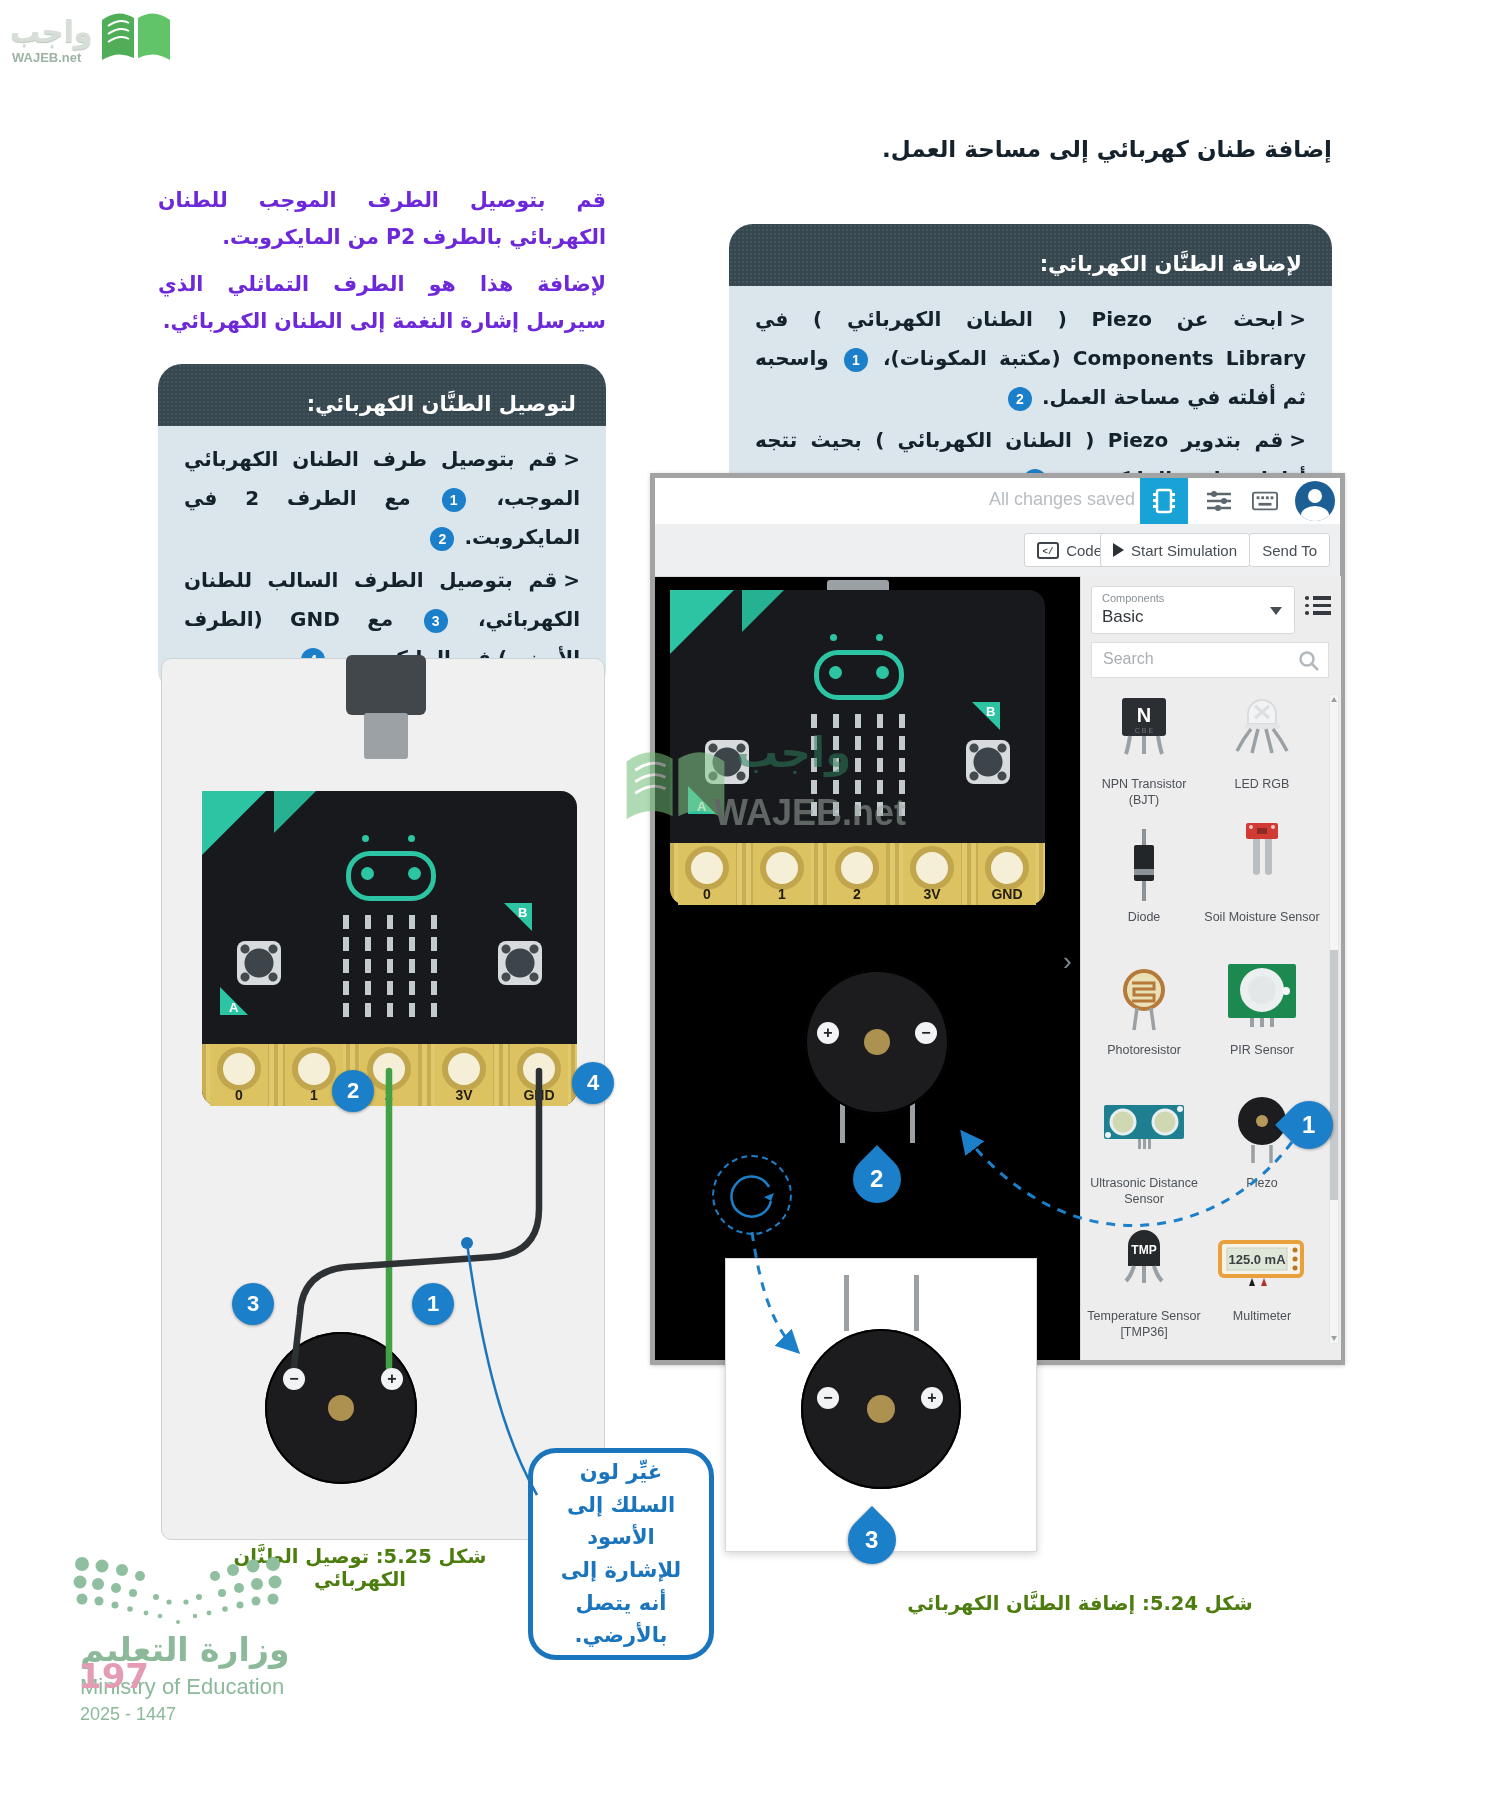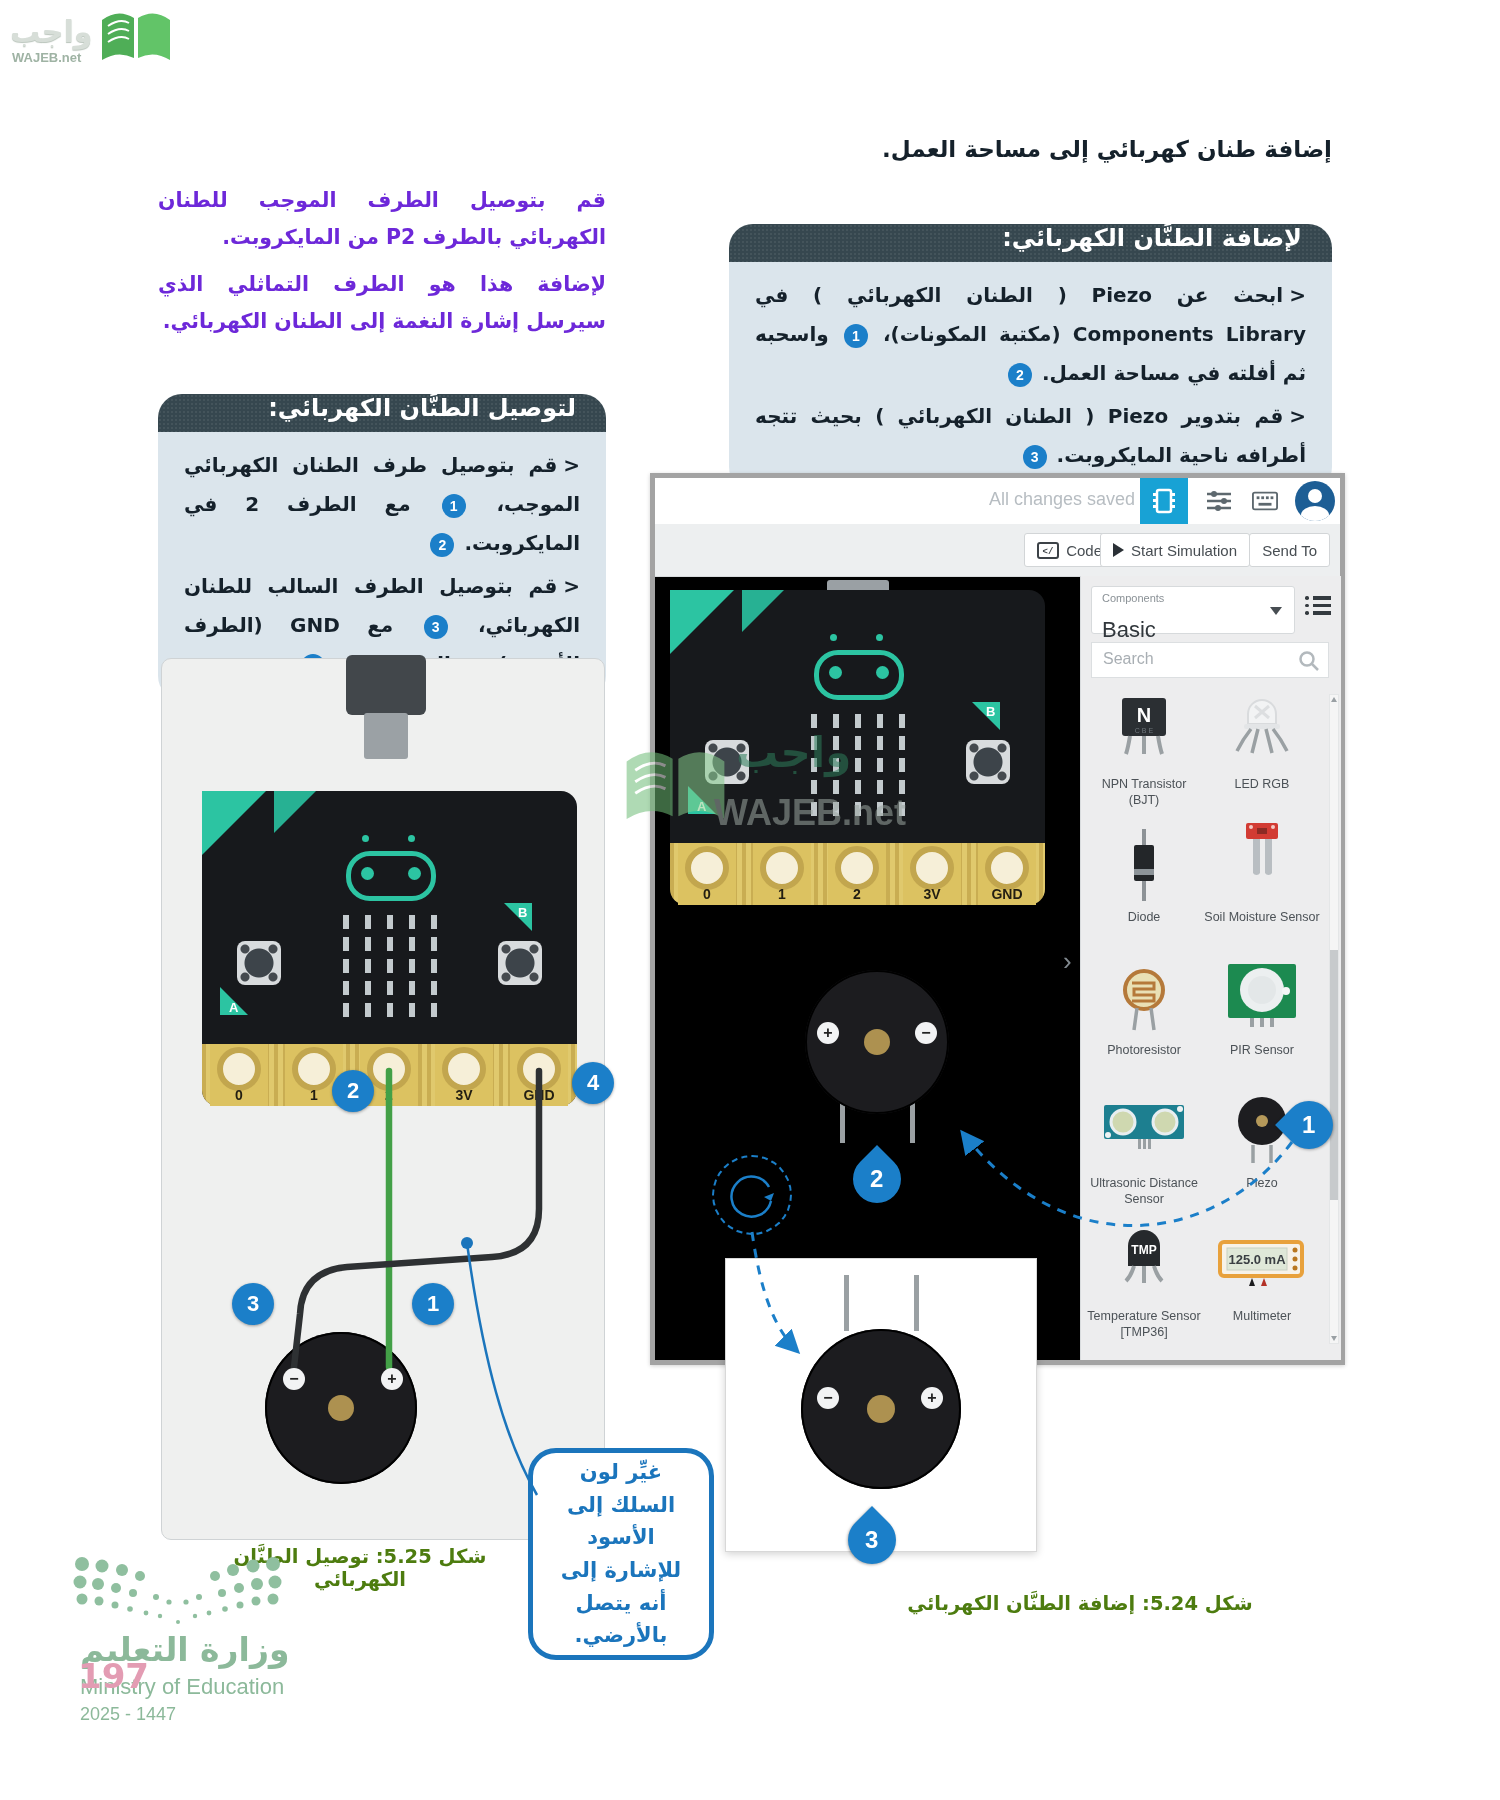--- a/index.html
+++ b/index.html
@@ -18,36 +18,36 @@
 
   
   #heading{right:168px;top:136px;font-size:23px;font-weight:600;color:#15212b;direction:rtl;}
 
   
   .card{position:absolute;direction:rtl;}
   .card .hd{
     background:#36474f;
     background-image:radial-gradient(rgba(255,255,255,.07) 1px,transparent 1.5px);
     background-size:4px 4px;
-    color:#fff;font-size:24px;font-weight:bold;
-    border-radius:24px 24px 0 0;padding:0 30px 10px;text-align:right;
+    color:#fff;font-size:21px;font-weight:bold;
+    border-radius:24px 24px 0 0;padding:28px 30px 10px;text-align:right;
   }
   .card .bd{
     background:#dbe5ec;border-radius:0 0 24px 24px;padding:10px 26px 16px;
     font-size:20px;font-weight:600;line-height:1.95;color:#15212b;text-align:justify;
   }
   .card .itm{margin-top:4px;}
   .blt{font-weight:bold;margin-left:6px;}
   .nb{
     display:inline-flex;width:24px;height:24px;border-radius:50%;background:#1b7fc9;
     color:#fff;font:bold 14px "Liberation Sans",sans-serif;align-items:center;justify-content:center;
     vertical-align:middle;margin:0 3px;
   }
   #card-add{left:729px;top:224px;width:603px;}
-  #card-connect{left:158px;top:364px;width:448px;margin-top:30px;}
+  #card-connect{left:158px;top:364px;width:448px;}
   b.emph{font-weight:800;}
 
   
   #intro{left:158px;top:182px;width:448px;direction:rtl;font-size:20.5px;font-weight:600;
          line-height:1.8;text-align:justify;color:#6d28d9;}
   #intro p{margin:0 0 10px;}
 
   
   #sim{left:650px;top:473px;width:685px;height:882px;background:#000000;
        border:5px solid #a3a3a3;box-shadow:0 1px 4px rgba(0,0,0,.18);}
@@ -64,21 +64,21 @@
         display:flex;align-items:center;gap:7px;padding:0 12px;font-size:15px;color:#474d52;box-sizing:border-box;}
   #btn-code{right:225px;}
   #btn-start{right:90px;}
   #btn-send{right:10px;}
   .play{width:0;height:0;border-left:11px solid #2b3136;border-top:7px solid transparent;border-bottom:7px solid transparent;}
 
   
   #panel{position:absolute;left:425px;top:98px;width:260px;height:784px;background:#ededee;border-left:1px solid #d9dcde;}
   #dropdown{position:absolute;left:10px;top:10px;width:202px;height:46px;background:#fff;border:1px solid #d7dadc;border-radius:3px;}
   #dropdown .sm{position:absolute;left:10px;top:5px;font-size:11px;color:#8a9196;}
-  #dropdown .val{position:absolute;left:10px;top:20px;font-size:22px;color:#31373c;margin-top:10px;}
+  #dropdown .val{position:absolute;left:10px;top:20px;font-size:17px;color:#31373c;}
   .caret{position:absolute;right:12px;top:20px;width:0;height:0;border-left:6px solid transparent;border-right:6px solid transparent;border-top:8px solid #474d52;}
   #list-icon{position:absolute;left:224px;top:20px;width:26px;height:22px;}
   #list-icon i{display:block;height:3.5px;background:#343a3f;margin:0 0 4px 8px;}
   #list-icon i::before{content:"";}
   #list-icon .d{position:absolute;width:3.5px;height:3.5px;background:#343a3f;border-radius:50%;}
   #searchbox{position:absolute;left:10px;top:66px;width:238px;height:36px;background:#fff;border:1px solid #dcdfe1;box-sizing:border-box;}
   #searchbox .ph{position:absolute;left:11px;top:7px;font-size:16px;color:#a8aeb3;}
   #searchbox svg{position:absolute;right:8px;top:7px;}
 
   #comp-grid{position:absolute;left:4px;top:112px;width:236px;height:668px;

